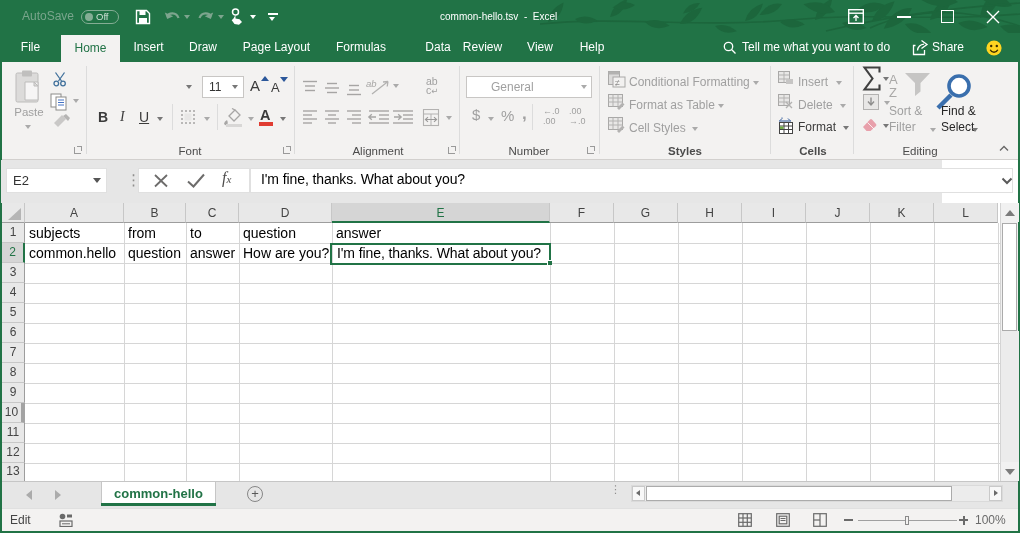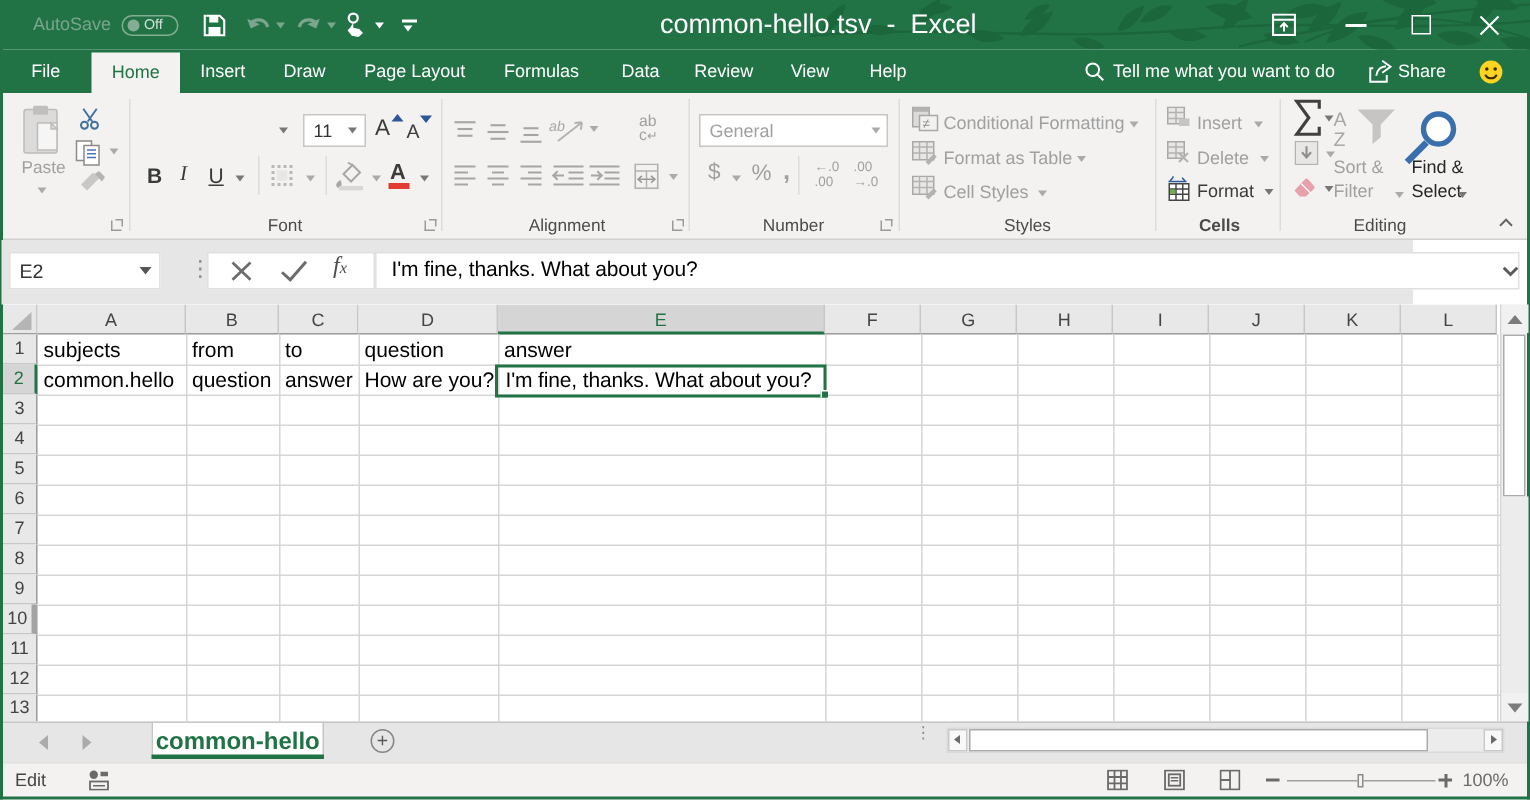--- a/index.html
+++ b/index.html
@@ -2,21 +2,21 @@
 <html><head>
 <meta charset="utf-8">
 <style>
   * { margin:0; padding:0; box-sizing:border-box; }
   html,body { width:1020px; height:533px; overflow:hidden; }
   body { font-family:"Liberation Sans", sans-serif; }
   .win { position:absolute; left:0; top:0; width:1020px; height:533px; background:#fff; }
   .abs { position:absolute; }
   
   .titlebar { position:absolute; left:0; top:0; width:1020px; height:33px; background:#217346; overflow:hidden; }
-  .tb-txt { position:absolute; color:#fff; font-size:18px; line-height:33px; white-space:nowrap; }
+  .tb-txt { position:absolute; color:#fff; font-size:10px; line-height:33px; white-space:nowrap; }
   
   .tabrow { position:absolute; left:0; top:33px; width:1020px; height:29px; background:#217346; }
   .rtab { position:absolute; top:0; height:29px; color:#fff; font-size:12px; line-height:28px; text-align:center; white-space:nowrap; }
   .hometab { position:absolute; left:61px; top:2px; width:59px; height:27px; background:#f3f2f1; color:#217346; font-size:12px; line-height:26px; text-align:center; }
   
   .ribbon { position:absolute; left:2px; top:62px; width:1016px; height:98px; background:#f3f2f1; border-bottom:1px solid #d2d0ce; }
   .gsep { position:absolute; top:4px; width:1px; height:88px; background:#dcdcdc; }
   .glabel { position:absolute; top:83px; font-size:11.5px; color:#4b4b4b; text-align:center; white-space:nowrap; }
   .dim { color:#a0a0a0; }
   .dk { color:#3b3b3b; }
@@ -123,21 +123,21 @@
       <path d="M1 1 L13 13 M13 1 L1 13" stroke="#fff" stroke-width="1.4"></path>
     </svg>
   </div>
   <div class="tabrow" id="tabrow">
     <div class="rtab" style="left:10px;width:41px;">File</div>
     <div class="hometab">Home</div>
     <div class="rtab" style="left:127px;width:43px;">Insert</div>
     <div class="rtab" style="left:183px;width:40px;">Draw</div>
     <div class="rtab" style="left:237px;width:79px;">Page Layout</div>
     <div class="rtab" style="left:329px;width:64px;">Formulas</div>
-    <div class="rtab" style="left:409px;width:36px;">Data</div>
+    <div class="rtab" style="left:420px;width:36px;">Data</div>
     <div class="rtab" style="left:456px;width:53px;">Review</div>
     <div class="rtab" style="left:521px;width:38px;">View</div>
     <div class="rtab" style="left:572px;width:40px;">Help</div>
     <svg class="abs" style="left:723px;top:8px;" width="14" height="14" viewBox="0 0 14 14">
       <circle cx="5.5" cy="5.5" r="4.2" fill="none" stroke="#fff" stroke-width="1.3"></circle>
       <line x1="8.8" y1="8.8" x2="12.5" y2="12.5" stroke="#fff" stroke-width="1.3"></line>
     </svg>
     <div class="rtab" style="left:742px;">Tell me what you want to do</div>
     <svg class="abs" style="left:911px;top:6px;" width="18" height="17" viewBox="0 0 18 17">
       <path d="M4.5 6.5 H2.5 V15.5 H13.5 V11" fill="none" stroke="#fff" stroke-width="1.3"></path>
@@ -281,21 +281,21 @@
         <rect x="123.5" y="0.5" width="15" height="16" fill="none" stroke="#b3b2b1" stroke-width="1.1"></rect>
         <line x1="123.5" y1="5" x2="138.5" y2="5" stroke="#b3b2b1"></line>
         <line x1="131" y1="5" x2="131" y2="16" stroke="#b3b2b1"></line>
         <path d="M126 10.5 h10 m-8 -2.3 l-2.6 2.3 2.6 2.3 m6 -4.6 l2.6 2.3 -2.6 2.3" stroke="#9a9998" stroke-width="1.1" fill="none"></path>
       </g>
     </svg>
     <div class="dd dim2" style="left:444px;top:54px;"></div>
     <div class="glabel" style="left:339px;width:74px;">Alignment</div>
     <div class="launcher" style="left:446px;top:85px;"></div>
 
-    <div class="combo" style="left:464px;top:14px;width:126px;height:22px;line-height:20px;padding-left:6px;color:#a0a0a0;">General</div>
+    <div class="combo" style="left:464px;top:14px;width:126px;height:22px;line-height:20px;padding-left:24px;color:#a0a0a0;">General</div>
     <div class="dd dim2" style="left:579px;top:23px;"></div>
     <div class="abs dim" style="left:470px;top:44px;font-size:15px;">$</div>
     <div class="dd dim2" style="left:486px;top:55px;"></div>
     <div class="abs dim" style="left:499px;top:45px;font-size:15px;">%</div>
     <div class="abs dim" style="left:520px;top:42px;font-size:17px;font-weight:bold;">,</div>
     <div class="abs" style="left:530px;top:42px;width:1px;height:26px;background:#dcdcdc;"></div>
     <div class="abs dim" style="left:541px;top:44px;font-size:9px;line-height:10px;">←.0<br>.00</div>
     <div class="abs dim" style="left:567px;top:44px;font-size:9px;line-height:10px;">.00<br>→.0</div>
     <div class="glabel" style="left:500px;width:54px;">Number</div>
     <div class="launcher" style="left:585px;top:85px;"></div>
@@ -325,21 +325,21 @@
       <g stroke="#b3b2b1">
           <line x1="0.5" y1="4" x2="14.5" y2="4"></line>
           <line x1="0.5" y1="8" x2="14.5" y2="8"></line>
           <line x1="5" y1="0.5" x2="5" y2="12.5"></line>
           <line x1="10" y1="0.5" x2="10" y2="12.5"></line>
         </g>
       <path d="M9 14 l5.5 -5.5 2 2 -5.5 5.5 z" fill="#b3b2b1"></path>
     </svg>
     <div class="abs dim" style="left:627px;top:59px;font-size:12px;">Cell Styles</div>
     <div class="dd dim2" style="left:690px;top:65px;"></div>
-    <div class="glabel" style="left:662px;width:42px;">Styles</div>
+    <div class="glabel" style="left:662px;width:42px;font-weight:bold;">Styles</div>
 
     <svg class="abs" style="left:776px;top:9px;" width="16" height="16" viewBox="0 0 16 16">
       <rect x="0.5" y="0.5" width="11" height="11" fill="#e8e7e6" stroke="#a9a8a7"></rect>
       <g stroke="#b3b2b1">
           <line x1="0.5" y1="4" x2="11.5" y2="4"></line>
           <line x1="0.5" y1="8" x2="11.5" y2="8"></line>
           <line x1="6" y1="0.5" x2="6" y2="11.5"></line>
         </g>
       <rect x="8" y="8" width="7" height="5" fill="#c6c5c4"></rect>
     </svg>
@@ -504,21 +504,21 @@
     <div class="abs" style="left:0;top:128px;width:18px;height:131px;background:#ececec;"></div>
     <div class="abs" style="left:0;top:259px;width:18px;height:19px;background:#f1f1f1;">
       <div class="abs" style="left:4px;top:7px;width:0;height:0;border-left:5px solid transparent;border-right:5px solid transparent;border-top:6px solid #7b7b7b;"></div>
     </div>
   </div>
   <div class="sheetbar" id="sheetbar">
     <div class="abs" style="left:24px;top:8px;width:0;height:0;border-top:5px solid transparent;border-bottom:5px solid transparent;border-right:6px solid #ababab;"></div>
     <div class="abs" style="left:53px;top:8px;width:0;height:0;border-top:5px solid transparent;border-bottom:5px solid transparent;border-left:6px solid #ababab;"></div>
     <div class="abs" style="left:99px;top:0;width:115px;height:23px;background:#fff;border-left:1px solid #c6c6c6;border-right:1px solid #c6c6c6;"></div>
     <div class="abs" style="left:99px;top:21px;width:115px;height:3px;background:#217346;"></div>
-    <div class="abs" style="left:99px;top:4px;width:115px;text-align:center;color:#217346;font-weight:bold;font-size:16px;">common-hello</div>
+    <div class="abs" style="left:99px;top:4px;width:115px;text-align:center;color:#217346;font-weight:bold;font-size:13px;">common-hello</div>
     <div class="abs" style="left:245px;top:4px;width:16px;height:16px;border:1px solid #868686;border-radius:50%;color:#595959;font-size:13px;line-height:14px;text-align:center;">+</div>
     <div class="abs" style="left:608px;top:5px;color:#8f8e8d;font-size:11px;line-height:5px;">⋮</div>
     <div class="abs" style="left:629px;top:3px;width:372px;height:17px;background:#ececec;border:1px solid #dadada;">
       <div class="abs" style="left:0px;top:0px;width:13px;height:15px;background:#f8f8f8;border:1px solid #c9c9c9;"></div>
       <div class="abs" style="left:4px;top:4px;width:0;height:0;border-top:3.5px solid transparent;border-bottom:3.5px solid transparent;border-right:4.5px solid #6a6a6a;"></div>
       <div class="abs" style="left:14px;top:0px;width:306px;height:15px;background:#fff;border:1px solid #ababab;"></div>
       <div class="abs" style="right:0px;top:0px;width:13px;height:15px;background:#f8f8f8;border:1px solid #c9c9c9;"></div>
       <div class="abs" style="right:4px;top:4px;width:0;height:0;border-top:3.5px solid transparent;border-bottom:3.5px solid transparent;border-left:4.5px solid #6a6a6a;"></div>
     </div>
   </div>

